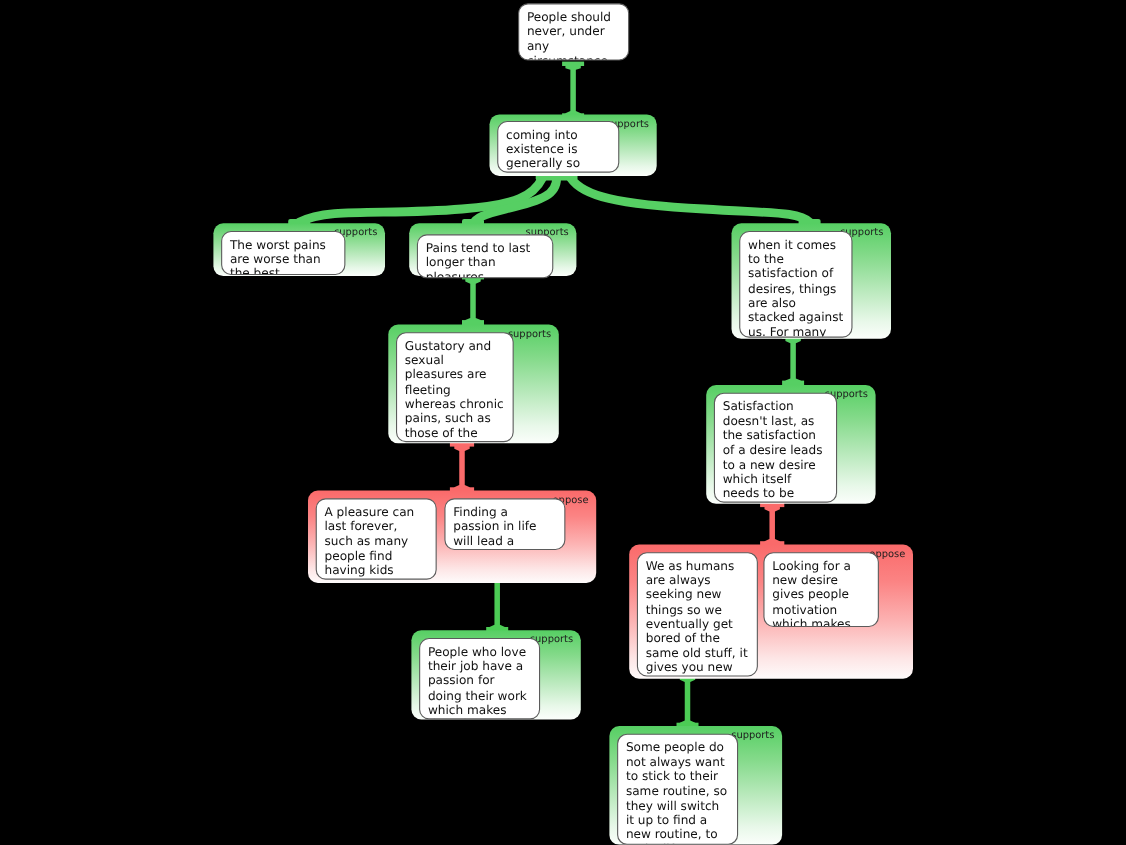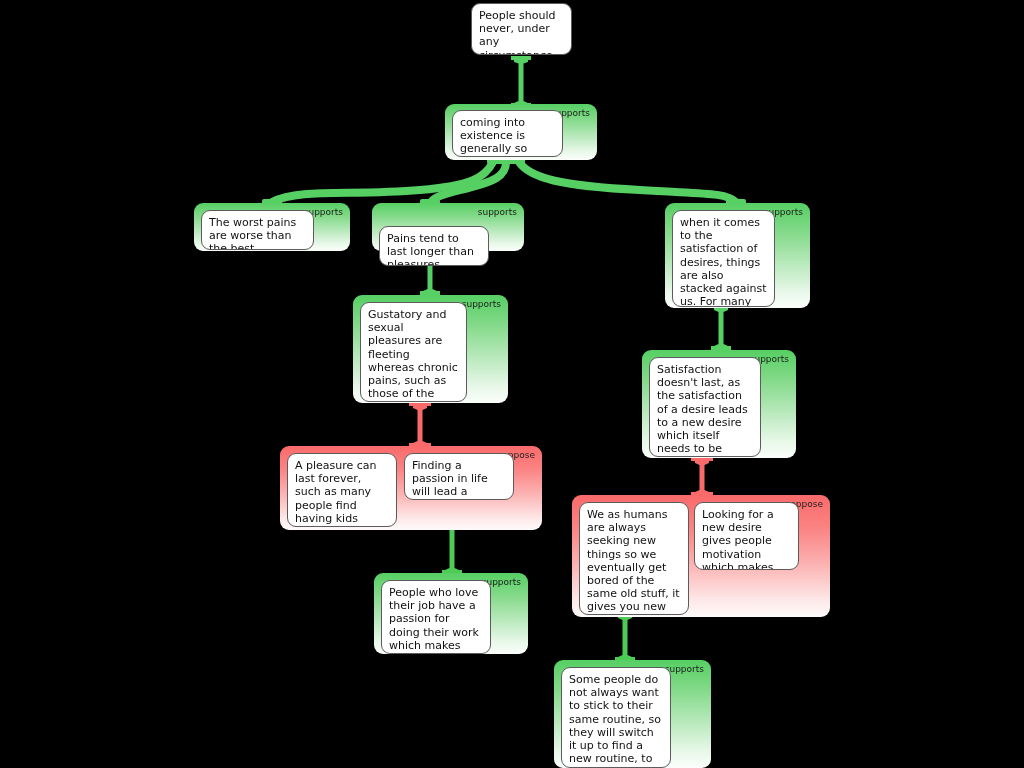--- a/index.html
+++ b/index.html
@@ -146,21 +146,21 @@
 
   <div class="group supports" style="left:194px; top:203px; width:156px; height:48px;">
     <span class="group-tag">supports</span>
     <div class="card" style="left:7px; top:7px; width:113px; height:40px;">
       <p>The worst pains are worse than the best pleasures are good.</p>
     </div>
   </div>
 
   <div class="group supports" style="left:372px; top:203px; width:152px; height:48px;">
     <span class="group-tag">supports</span>
-    <div class="card" style="left:7px; top:23px; width:110px; height:40px;">
+    <div class="card" style="left:7px; top:10px; width:124px; height:40px;">
       <p>Pains tend to last longer than pleasures.</p>
     </div>
   </div>
 
   <div class="group supports" style="left:665px; top:203px; width:145px; height:105px;">
     <span class="group-tag">supports</span>
     <div class="card" style="left:7px; top:7px; width:103px; height:97px;">
       <p>when it comes to the satisfaction of desires, things are also stacked against us. For many desires are never satisfied</p>
     </div>
   </div>

